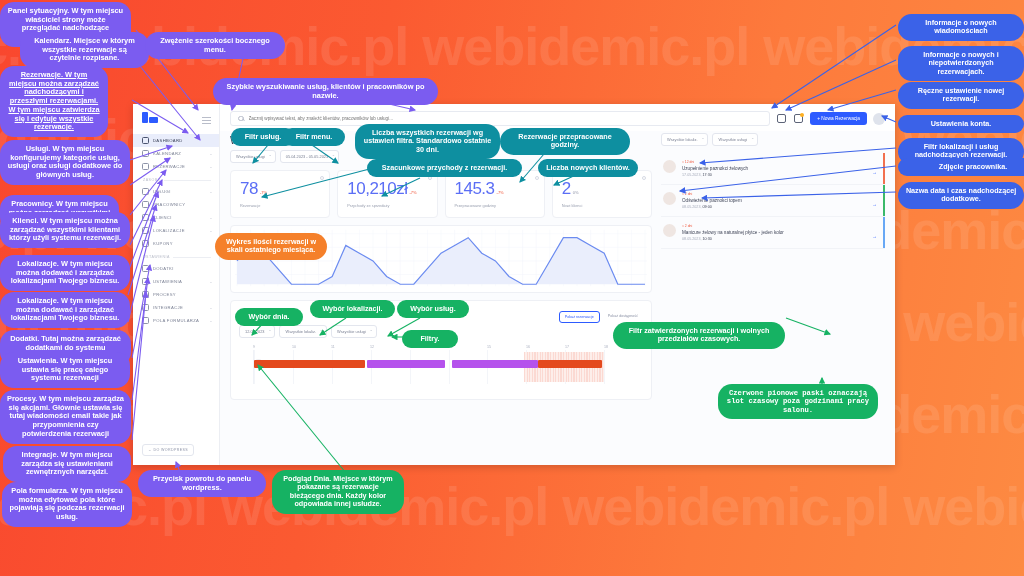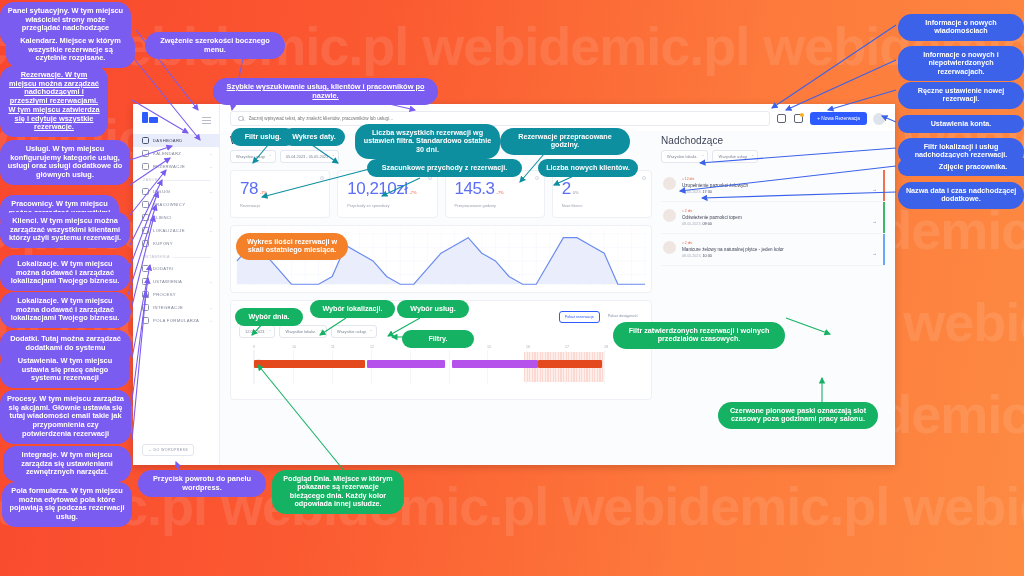--- a/index.html
+++ b/index.html
@@ -362,21 +362,20 @@
               <div class="offhours" style="left: 69.5%; width: 20.5%;"></div>
               <div class="bar" style="left: 0%; width: 28.5%; background: rgb(228, 73, 29);"></div>
               <div class="bar" style="left: 29%; width: 20%; background: rgb(181, 82, 236);"></div>
               <div class="bar" style="left: 51%; width: 22%; background: rgb(181, 82, 236);"></div>
               <div class="bar" style="left: 73%; width: 16.5%; background: rgb(228, 73, 29);"></div>
             </div>
         </div>
       </div>
 
       <div class="col-right">
-        <h2 class="sec">Nadchodzące</h2>
         <div class="filters">
           <div class="pill">Wszystkie lokaliz.</div>
           <div class="pill">Wszystkie usługi</div>
         </div>
         <div id="upcoming-list">
             <div class="upc-item">
               <div class="av"></div>
               <div style="flex:1;min-width:0">
                 <div class="ago">≈ 12 dni</div>
                 <div class="ttl">Uzupełnienie paznokci żelowych</div>
@@ -468,49 +467,49 @@
     <path d="M420,318 L388,336"></path>
     <path d="M404,337 L392,337"></path>
     <path d="M786,318 L830,334"></path>
     <path d="M822,406 L822,378"></path>
     <path d="M350,478 L258,365"></path>
   </g>
 </svg>
 
 <div id="ann-layer">
     <div class="ann purple" style="left: 0px; top: 2px; width: 131px;">Panel sytuacyjny. W tym miejscu właściciel strony może przeglądać nadchodzące rezerwacje.</div>
-    <div class="ann purple" style="left: 6px; top: 32px; width: 129px;">Kalendarz. Miejsce w którym wszystkie rezerwacje są czytelnie rozpisane.</div>
+    <div class="ann purple" style="left: 20px; top: 32px; width: 129px;">Kalendarz. Miejsce w którym wszystkie rezerwacje są czytelnie rozpisane.</div>
     <div class="ann purple" style="left: 0px; top: 66px; width: 108px; text-decoration: underline;">Rezerwacje. W tym miejscu można zarządzać nadchodzącymi i przeszłymi rezerwacjami. W tym miejscu zatwierdza się i edytuje wszystkie rezerwacje.</div>
     <div class="ann purple" style="left: 0px; top: 140px; width: 130px;">Usługi. W tym miejscu konfigurujemy kategorie usług, usługi oraz usługi dodatkowe do głównych usług.</div>
     <div class="ann purple" style="left: 0px; top: 180px; width: 119px; margin-top: 15px;">Pracownicy. W tym miejscu można zarządzać wszystkimi pracownikami.</div>
     <div class="ann purple" style="left: 0px; top: 212px; width: 130px;">Klienci. W tym miejscu można zarządzać wszystkimi klientami którzy użyli systemu rezerwacji.</div>
     <div class="ann purple" style="left: 0px; top: 255px; width: 130px;">Lokalizacje. W tym miejscu można dodawać i zarządzać lokalizacjami Twojego biznesu.</div>
     <div class="ann purple" style="left: 0px; top: 292px; width: 130px;">Lokalizacje. W tym miejscu można dodawać i zarządzać lokalizacjami Twojego biznesu.</div>
     <div class="ann purple" style="left: 0px; top: 330px; width: 131px;">Dodatki. Tutaj można zarządzać dodatkami do systemu LatePoint.</div>
     <div class="ann purple" style="left: 0px; top: 352px; width: 130px;">Ustawienia. W tym miejscu ustawia się pracę całego systemu rezerwacji</div>
     <div class="ann purple" style="left: 0px; top: 390px; width: 131px;">Procesy. W tym miejscu zarządza się akcjami. Głównie ustawia się tutaj wiadomości email takie jak przypomnienia czy potwierdzenia rezerwacji</div>
     <div class="ann purple" style="left: 3px; top: 446px; width: 128px;">Integracje. W tym miejscu zarządza się ustawieniami zewnętrznych narzędzi.</div>
     <div class="ann purple" style="left: 2px; top: 482px; width: 130px;">Pola formularza. W tym miejscu można edytować pola które pojawiają się podczas rezerwacji usług.</div>
     <div class="ann purple" style="left: 145px; top: 32px; width: 140px;">Zwężenie szerokości bocznego menu.</div>
-    <div class="ann purple" style="left: 213px; top: 78px; width: 225px; text-decoration: underline;">Szybkie wyszukiwanie usług, klientów i pracowników po nazwie.</div>
+    <div class="ann purple" style="left: 213px; top: 78px; width: 225px;">Szybkie wyszukiwanie usług, klientów i pracowników po nazwie.</div>
     <div class="ann teal" style="left: 231px; top: 128px; width: 64px;">Filtr usług.</div>
-    <div class="ann teal" style="left: 283px; top: 128px; width: 62px;">Wykres daty.</div>
+    <div class="ann teal" style="left: 283px; top: 128px; width: 62px;">Filtr menu.</div>
     <div class="ann teal" style="left: 355px; top: 124px; width: 145px;">Liczba wszystkich rezerwacji wg ustawień filtra. Standardowo ostatnie 30 dni.</div>
     <div class="ann teal" style="left: 500px; top: 128px; width: 130px;">Rezerwacje przepracowane godziny.</div>
     <div class="ann teal" style="left: 367px; top: 159px; width: 155px;">Szacunkowe przychody z rezerwacji.</div>
     <div class="ann teal" style="left: 538px; top: 159px; width: 100px;">Liczba nowych klientów.</div>
     <div class="ann blue" style="left: 898px; top: 14px; width: 126px;">Informacje o nowych wiadomościach</div>
     <div class="ann blue" style="left: 898px; top: 46px; width: 126px;">Informacje o nowych i niepotwierdzonych rezerwacjach.</div>
     <div class="ann blue" style="left: 898px; top: 82px; width: 126px;">Ręczne ustawienie nowej rezerwacji.</div>
     <div class="ann blue" style="left: 898px; top: 115px; width: 126px;">Ustawienia konta.</div>
     <div class="ann blue" style="left: 898px; top: 138px; width: 126px;">Filtr lokalizacji i usług nadchodzących rezerwacji.</div>
     <div class="ann blue" style="left: 898px; top: 158px; width: 150px;">Zdjęcie pracownika.</div>
     <div class="ann blue" style="left: 898px; top: 182px; width: 126px;">Nazwa data i czas nadchodzącej dodatkowe.</div>
     <div class="ann green" style="left: 235px; top: 300px; width: 68px; margin-top: 8px;">Wybór dnia.</div>
     <div class="ann green" style="left: 310px; top: 300px; width: 85px;">Wybór lokalizacji.</div>
     <div class="ann green" style="left: 397px; top: 300px; width: 72px;">Wybór usług.</div>
-    <div class="ann green" style="left: 402px; top: 330px; width: 72px;">Filtry.</div>
+    <div class="ann green" style="left: 402px; top: 330px; width: 56px;">Filtry.</div>
     <div class="ann green" style="left: 613px; top: 322px; width: 172px;">Filtr zatwierdzonych rezerwacji i wolnych przedziałów czasowych.</div>
-    <div class="ann green" style="left: 718px; top: 402px; width: 160px;">Czerwone pionowe paski oznaczają slot czasowy poza godzinami pracy salonu.</div>
+    <div class="ann green" style="left: 718px; top: 384px; width: 160px; font-family: Liberation Mono, monospace;">Czerwone pionowe paski oznaczają slot czasowy poza godzinami pracy salonu.</div>
     <div class="ann green" style="left: 272px; top: 470px; width: 132px;">Podgląd Dnia. Miejsce w którym pokazane są rezerwacje bieżącego dnia. Każdy kolor odpowiada innej usłudze.</div>
-    <div class="ann orange" style="left: 236px; top: 233px; width: 112px;">Wykres ilości rezerwacji w skali ostatniego miesiąca.</div>
+    <div class="ann orange" style="left: 215px; top: 233px; width: 112px;">Wykres ilości rezerwacji w skali ostatniego miesiąca.</div>
     <div class="ann purple" style="left: 138px; top: 470px; width: 128px;">Przycisk powrotu do panelu wordpress.</div>
   </div>
 
 </body></html>

